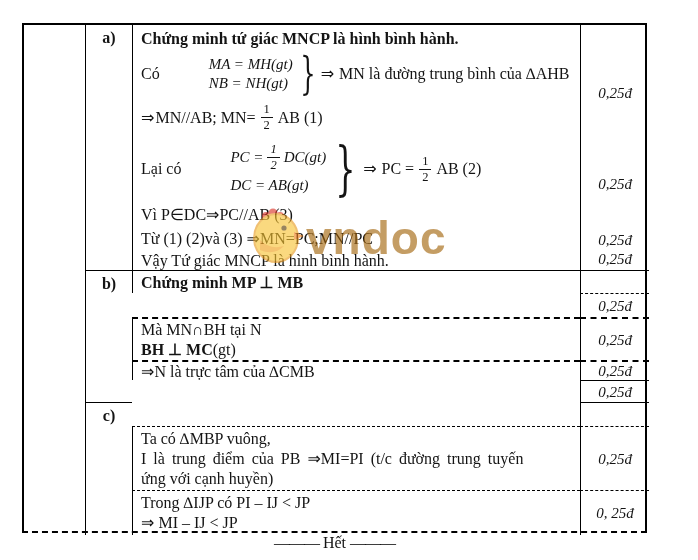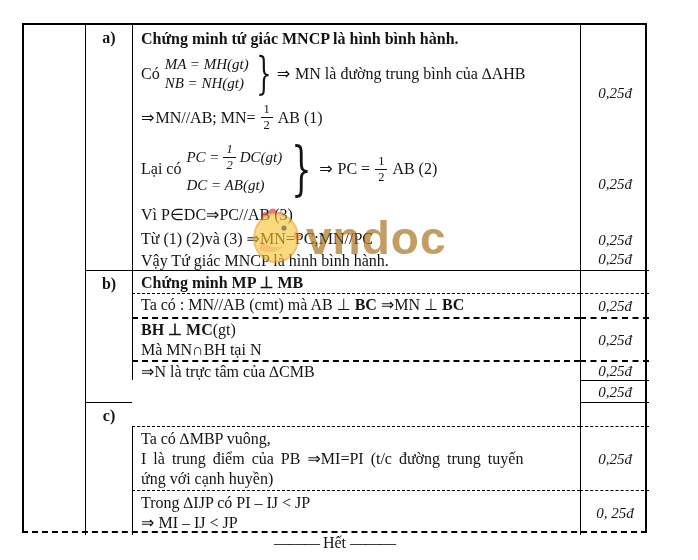--- a/index.html
+++ b/index.html
@@ -26,21 +26,21 @@
   .score-cell { display:flex; align-items:center; justify-content:center;
     font-style:italic; font-size:15px; }
   .score-rel { position:relative; }
   .score-abs { position:absolute; left:0; width:100%; text-align:center;
     font-style:italic; font-size:15px; }
   .bold { font-weight:bold; }
   .title { font-weight:bold; font-size:16px; line-height:21px; }
   .mline { display:flex; align-items:center; gap:5px; white-space:nowrap; }
   .stack { display:inline-flex; flex-direction:column; justify-content:center; }
   .stack .it { line-height:19px; }
-  .it { font-style:italic; font-size:15px; }
+  .it { font-style:italic; font-size:15px;margin-left:44px; }
   .brace { font-weight:400; transform:scaleX(0.55); display:inline-block;
     font-family:"DejaVu Serif", serif; margin:0 -6px 0 -4px; }
   .brace.b1 { font-size:44px; line-height:44px; }
   .brace.b2 { font-size:58px; line-height:58px; }
   .arrow { font-size:16px; font-family:"DejaVu Sans", sans-serif; }
   .fr { display:inline-flex; flex-direction:column; align-items:center;
     font-size:12.5px; line-height:1.05; vertical-align:middle; }
   .fr .n { border-bottom:1px solid #141414; padding:0 3px 1px 3px; }
   .fr .d { padding-top:1px; }
   .fr.itf { font-style:italic; }
@@ -128,28 +128,25 @@
       <div class="score-abs" style="top:224px;">0,25đ</div>
     </div>
 
     <div class="cell bl bt-solid label-cell" style="grid-column:2; grid-row:2/7;">
       <span>b)</span>
     </div>
 
     <div class="cell bl bt-solid row-text title" style="grid-column:3; grid-row:2;">Chứng minh MP ⊥ MB</div>
     <div class="cell bl bt-solid" style="grid-column:4; grid-row:2;"></div>
 
-    <div class="cell bl bt-dash row-text" style="grid-column:3; grid-row:3;">
-      <span>Ta có : MN//AB (cmt) mà AB ⊥ </span><span class="bold">BC</span><span> ⇒MN ⊥ </span><span class="bold">BC</span>
-    </div>
     <div class="cell bl bt-dash score-cell" style="grid-column:4; grid-row:3;">0,25đ</div>
 
     <div class="cell bl bt-dash2 row-text two-line" style="grid-column:3; grid-row:4;">
+      <div>Mà MN∩BH tại N</div>
       <div><span class="bold">BH ⊥ MC</span><span>(gt)</span></div>
-      <div>Mà MN∩BH tại N</div>
     </div>
     <div class="cell bl bt-dash2 score-cell" style="grid-column:4; grid-row:4;">0,25đ</div>
 
     <div class="cell bl bt-dash2 row-text" style="grid-column:3; grid-row:5; line-height:18px;">⇒N là trực tâm của ∆CMB</div>
     <div class="cell bl bt-dash2 score-cell" style="grid-column:4; grid-row:5;">0,25đ</div>
 
     <div class="cell bl bt-solid score-cell" style="grid-column:4; grid-row:6;">0,25đ</div>
 
     <div class="cell bl bt-solid label-cell" style="grid-column:2; grid-row:7/10;">
       <span>c)</span>

